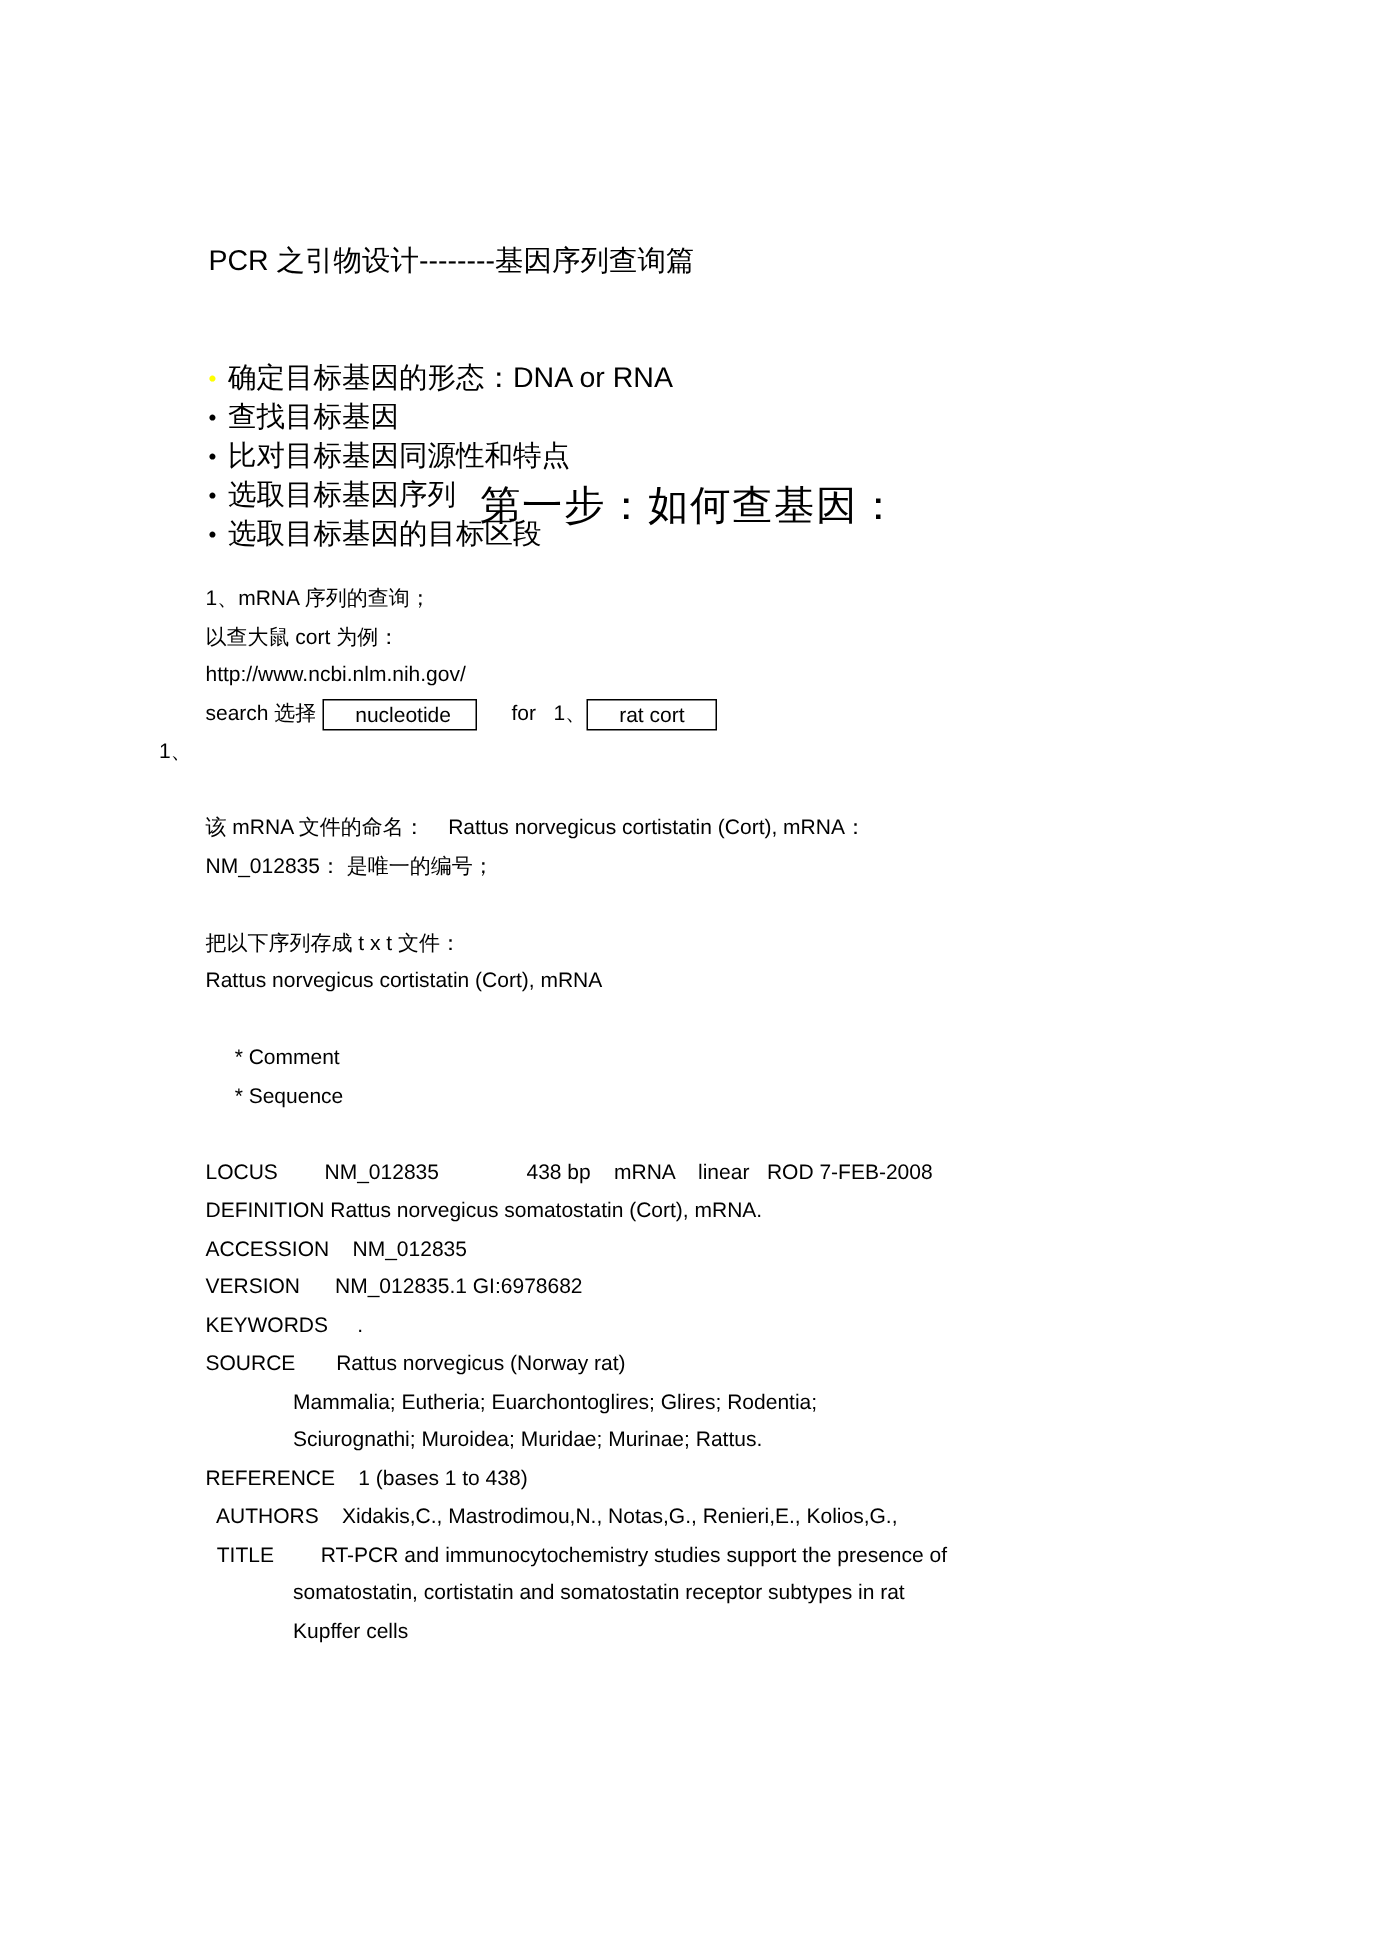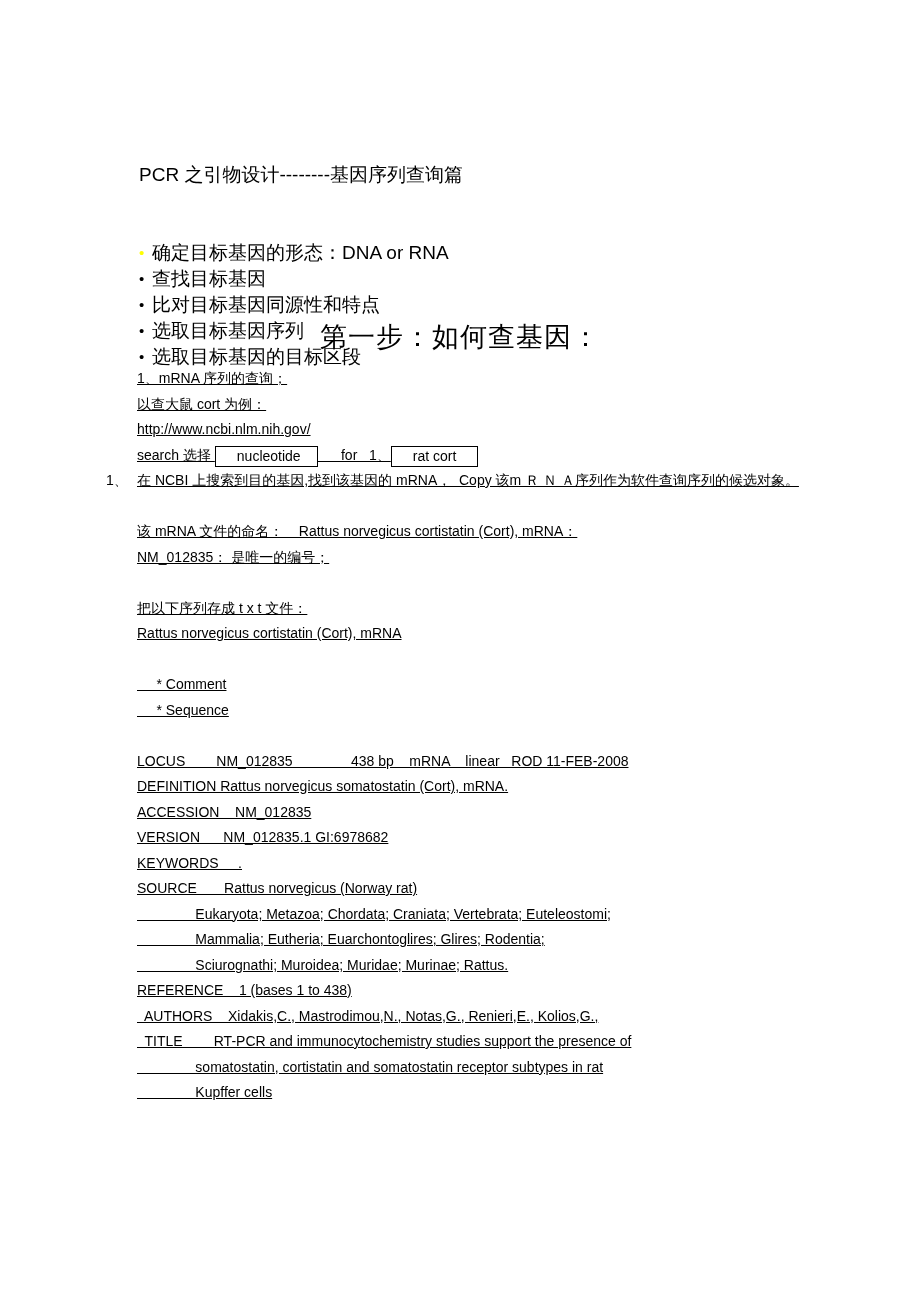--- a/index.html
+++ b/index.html
@@ -28,23 +28,22 @@
   
   .heading{
     position:absolute;left:0;top:319px;width:920px;
     text-align:center;
     font-size:27px;font-weight:normal;
     font-family:"Liberation Serif", serif;
     letter-spacing:1px;
   }
   
   .body{
-    position:absolute;left:137px;top:366px;width:780px;
+    position:absolute;left:137px;top:386px;width:780px;
     font-size:14px;
-    text-decoration:underline;
   }
   .line{
     position:relative;
     height:25.5px;line-height:25.5px;
     white-space:pre;
   }
   .hang{
     position:absolute;left:-31px;top:0;
   }
   .box{
@@ -66,38 +65,37 @@
     <div><div class="bullet-line"><span class="marker" style="color: rgb(255, 255, 0);">•</span><span>确定目标基因的形态：DNA or RNA</span></div><div class="bullet-line"><span class="marker">•</span><span>查找目标基因</span></div><div class="bullet-line"><span class="marker">•</span><span>比对目标基因同源性和特点</span></div><div class="bullet-line"><span class="marker">•</span><span>选取目标基因序列</span></div><div class="bullet-line"><span class="marker">•</span><span>选取目标基因的目标区段</span></div></div>
   </div>
 
   <div class="heading">第一步：如何查基因：</div>
 
   <div class="body">
       <div class="line"><span>1、mRNA 序列的查询；</span></div>
       <div class="line"><span>以查大鼠 cort 为例：</span></div>
       <div class="line"><span>http://www.ncbi.nlm.nih.gov/</span></div>
       <div class="line"><span>search 选择 </span><span class="box wide">nucleotide</span><span>      for   1、</span><span class="box">rat cort</span></div>
-      <div class="line"><span class="hang">1、</span><span>在 NCBI 上搜索到目的基因,找到该基因的 mRNA，  Copy 该m Ｒ Ｎ Ａ序列作为软件查询序列的候选对象。</span></div>
+      <div class="line"><span class="hang">1、</span></div>
       <div class="line"></div>
       <div class="line"><span>该 mRNA 文件的命名：    Rattus norvegicus cortistatin (Cort), mRNA：</span></div>
       <div class="line"><span>NM_012835： 是唯一的编号；</span></div>
       <div class="line"></div>
       <div class="line"><span>把以下序列存成 t x t 文件：</span></div>
       <div class="line"><span>Rattus norvegicus cortistatin (Cort), mRNA</span></div>
       <div class="line"></div>
       <div class="line"><span>     * Comment</span></div>
       <div class="line"><span>     * Sequence</span></div>
       <div class="line"></div>
-      <div class="line"><span>LOCUS        NM_012835               438 bp    mRNA    linear   ROD 11-FEB-2008</span></div>
+      <div class="line"><span>LOCUS        NM_012835               438 bp    mRNA    linear   ROD 7-FEB-2008</span></div>
       <div class="line"><span>DEFINITION Rattus norvegicus somatostatin (Cort), mRNA.</span></div>
       <div class="line"><span>ACCESSION    NM_012835</span></div>
       <div class="line"><span>VERSION      NM_012835.1 GI:6978682</span></div>
       <div class="line"><span>KEYWORDS     .</span></div>
       <div class="line"><span>SOURCE       Rattus norvegicus (Norway rat)</span></div>
-      <div class="line"><span>               Eukaryota; Metazoa; Chordata; Craniata; Vertebrata; Euteleostomi;</span></div>
       <div class="line"><span>               Mammalia; Eutheria; Euarchontoglires; Glires; Rodentia;</span></div>
       <div class="line"><span>               Sciurognathi; Muroidea; Muridae; Murinae; Rattus.</span></div>
       <div class="line"><span>REFERENCE    1 (bases 1 to 438)</span></div>
       <div class="line"><span>  AUTHORS    Xidakis,C., Mastrodimou,N., Notas,G., Renieri,E., Kolios,G.,</span></div>
       <div class="line"><span>  TITLE        RT-PCR and immunocytochemistry studies support the presence of</span></div>
       <div class="line"><span>               somatostatin, cortistatin and somatostatin receptor subtypes in rat</span></div>
       <div class="line"><span>               Kupffer cells</span></div>
     </div>
 
 </div>

